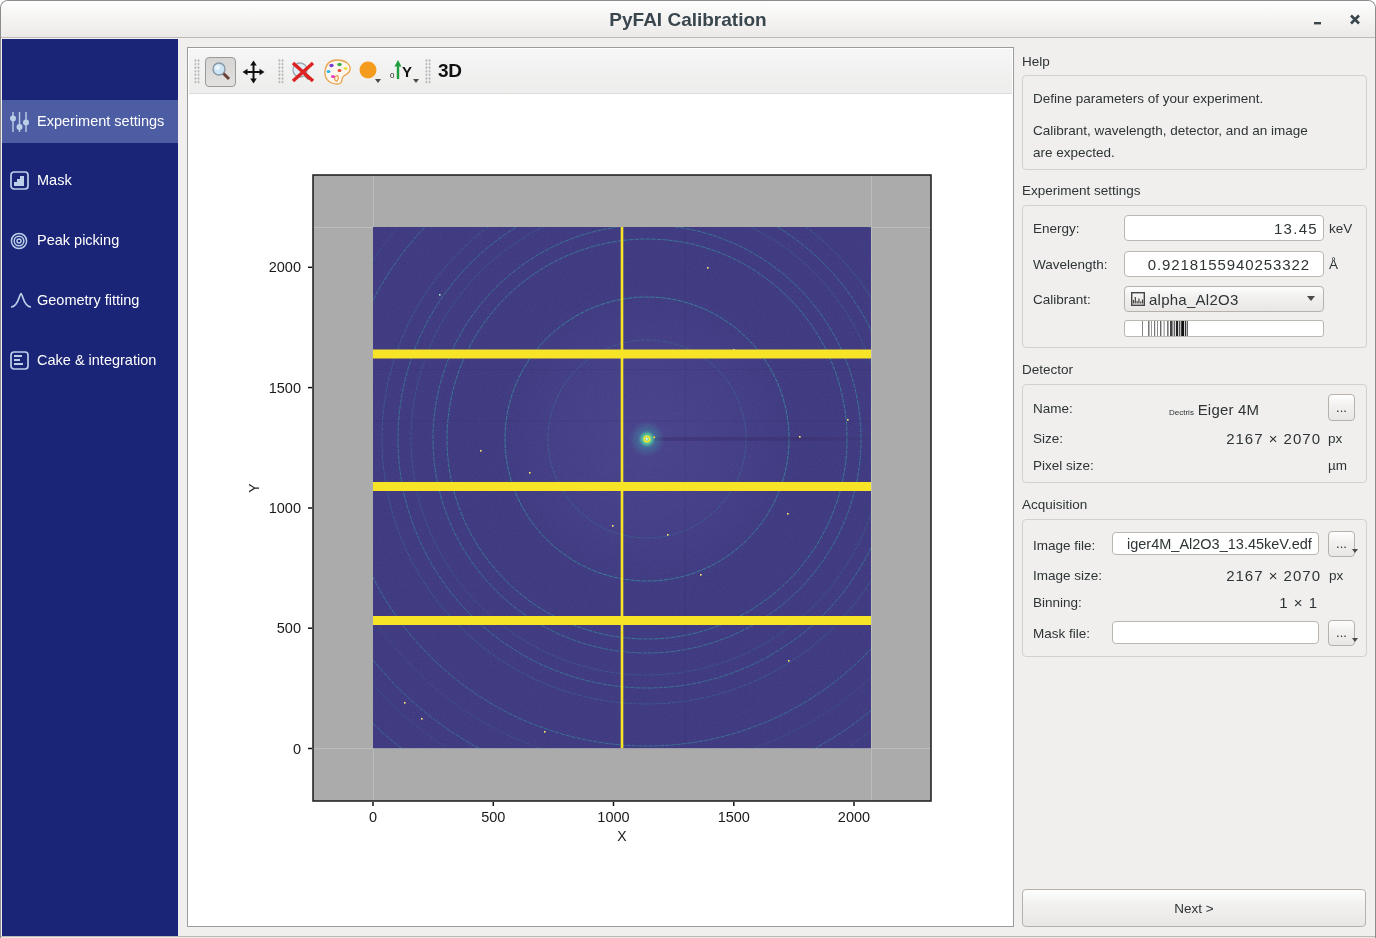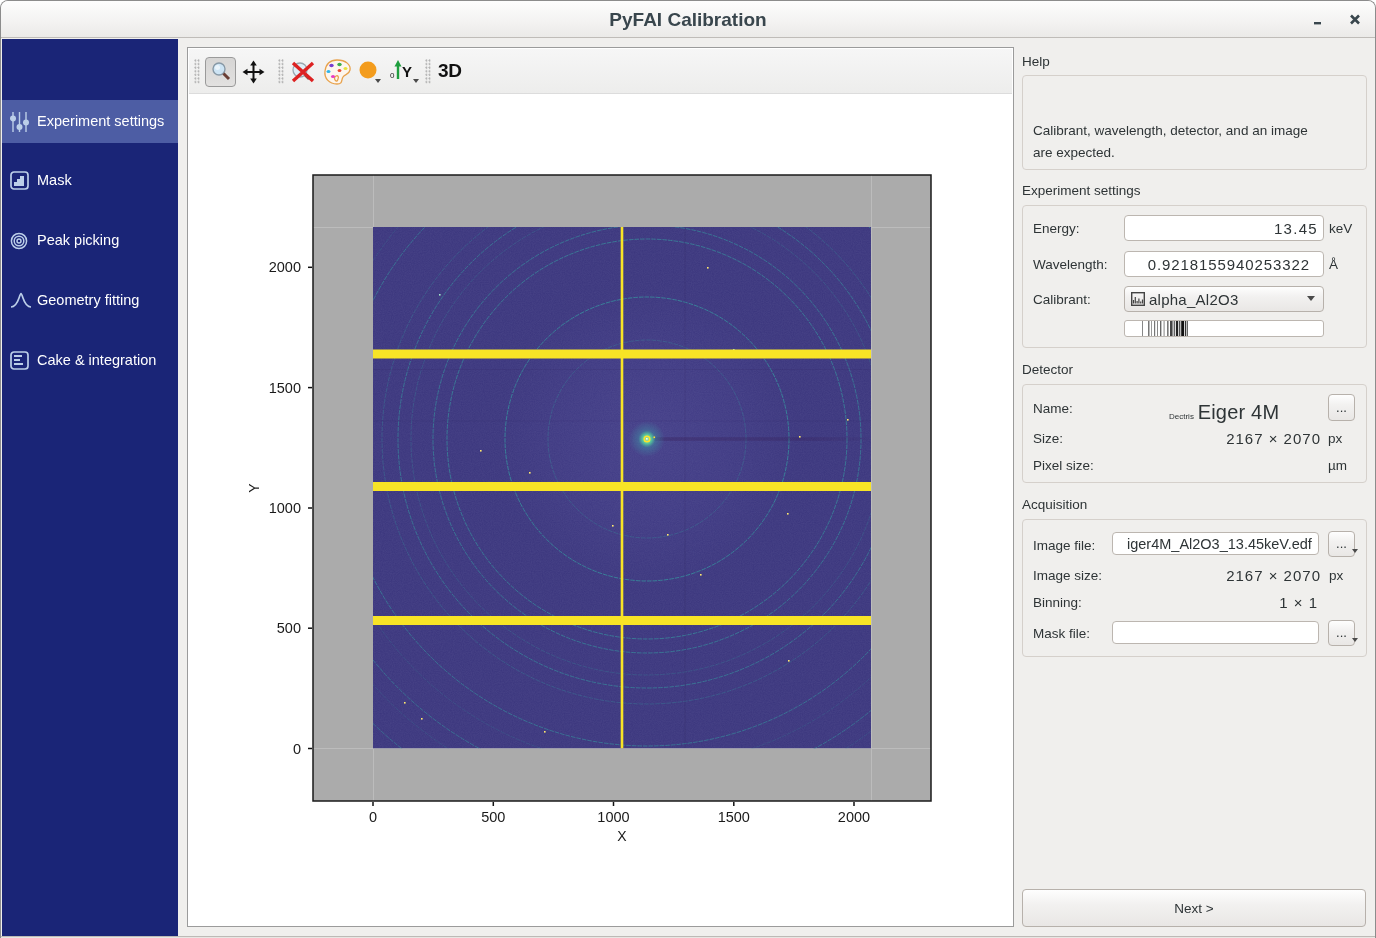--- a/index.html
+++ b/index.html
@@ -271,20 +271,21 @@
           <text x="113" y="344.6">1500</text>
           <text x="113" y="224.3">2000</text>
         </g>
         <text x="66" y="445" font-size="14" text-anchor="middle" transform="rotate(-90 66 440)">Y</text>
       </g>
     </svg>
   </div>
 
   <div class="rp-label" style="top:53px">Help</div>
   <div class="frame" style="top:74px;height:95px"></div>
+  <div style="position:absolute;left:1032px;top:87px;width:320px;font-size:13.5px;line-height:21px">Define parameters of your experiment.</div>
   <div style="position:absolute;left:1032px;top:119px;width:320px;font-size:13.5px;line-height:21.5px">Calibrant, wavelength, detector, and an image<br>are expected.</div>
 
   <div class="rp-label" style="top:182px">Experiment settings</div>
   <div class="frame" style="top:204px;height:143px"></div>
   <div class="rowlbl" style="top:220px">Energy:</div>
   <div class="input" style="left:1123px;top:214px;width:200px;height:26px;line-height:25px;text-align:right;padding-right:5px;letter-spacing:1.3px">13.45</div>
   <div class="unit" style="left:1328px;top:220px">keV</div>
   <div class="rowlbl" style="top:256px">Wavelength:</div>
   <div class="input" style="left:1123px;top:250px;width:200px;height:26px;line-height:25px;text-align:right;padding-right:13px;letter-spacing:0.9px">0.9218155940253322</div>
   <div class="unit" style="left:1328px;top:256px">Å</div>
@@ -313,21 +314,21 @@
       <rect x="54" y="0" width="1.4" height="15" fill="#555"></rect>
       <rect x="56.2" y="0" width="2.8" height="15" fill="#111"></rect>
       <rect x="59.8" y="0" width="1.4" height="15" fill="#333"></rect>
       <rect x="61.8" y="0" width="1.2" height="15" fill="#666"></rect>
     </g>
   </svg>
 
   <div class="rp-label" style="top:361px">Detector</div>
   <div class="frame" style="top:383px;height:99px"></div>
   <div class="rowlbl" style="top:400px">Name:</div>
-  <div style="position:absolute;left:1168px;top:400px;font-size:13.5px"><span style="font-size:8px">Dectris</span> <span style="font-size:20px;letter-spacing:0.2px">Eiger 4M</span></div>
+  <div style="position:absolute;left:1168px;top:400px;font-size:13.5px"><span style="font-size:8px">Dectris</span> <span style="font-size:15px;letter-spacing:0.2px">Eiger 4M</span></div>
   <div class="btn" style="left:1327px;top:393px;width:27px;height:27px;line-height:25px">...</div>
   <div class="rowlbl" style="top:430px">Size:</div>
   <div class="rval" style="left:1200px;top:429px;width:120px;letter-spacing:1px">2167 × 2070</div>
   <div class="unit" style="left:1327px;top:430px">px</div>
   <div class="rowlbl" style="top:457px">Pixel size:</div>
   <div class="unit" style="left:1327px;top:457px">µm</div>
 
   <div class="rp-label" style="top:496px">Acquisition</div>
   <div class="frame" style="top:518px;height:138px"></div>
   <div class="rowlbl" style="top:537px">Image file:</div>

